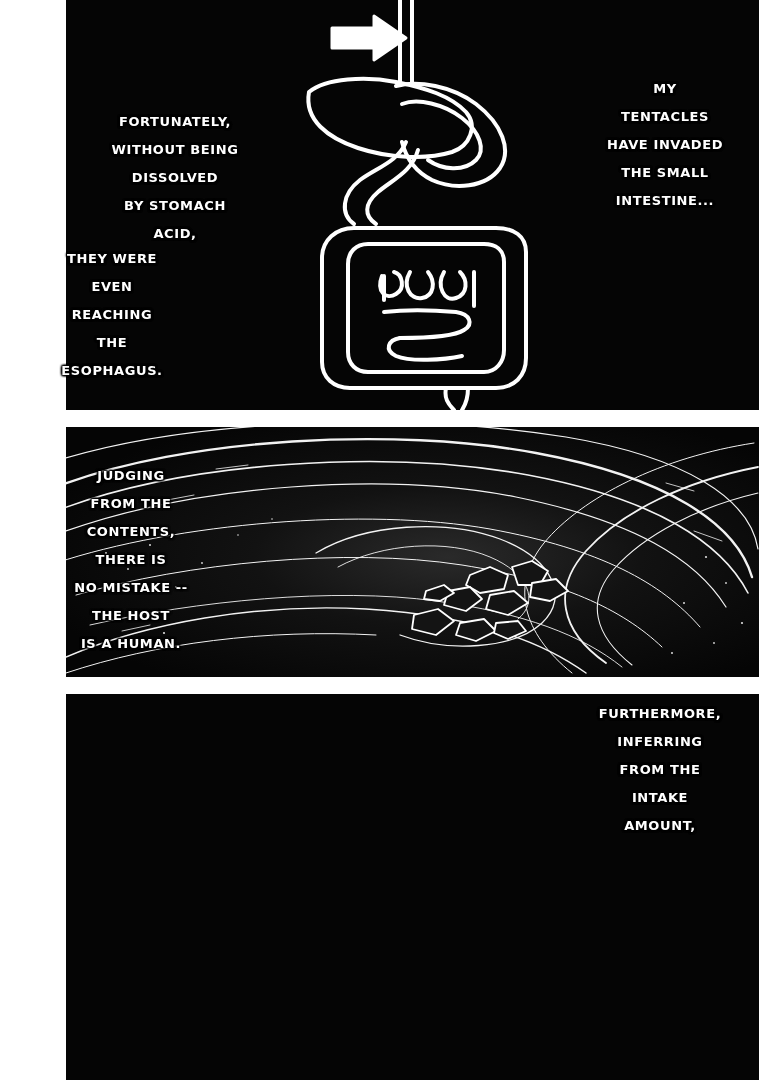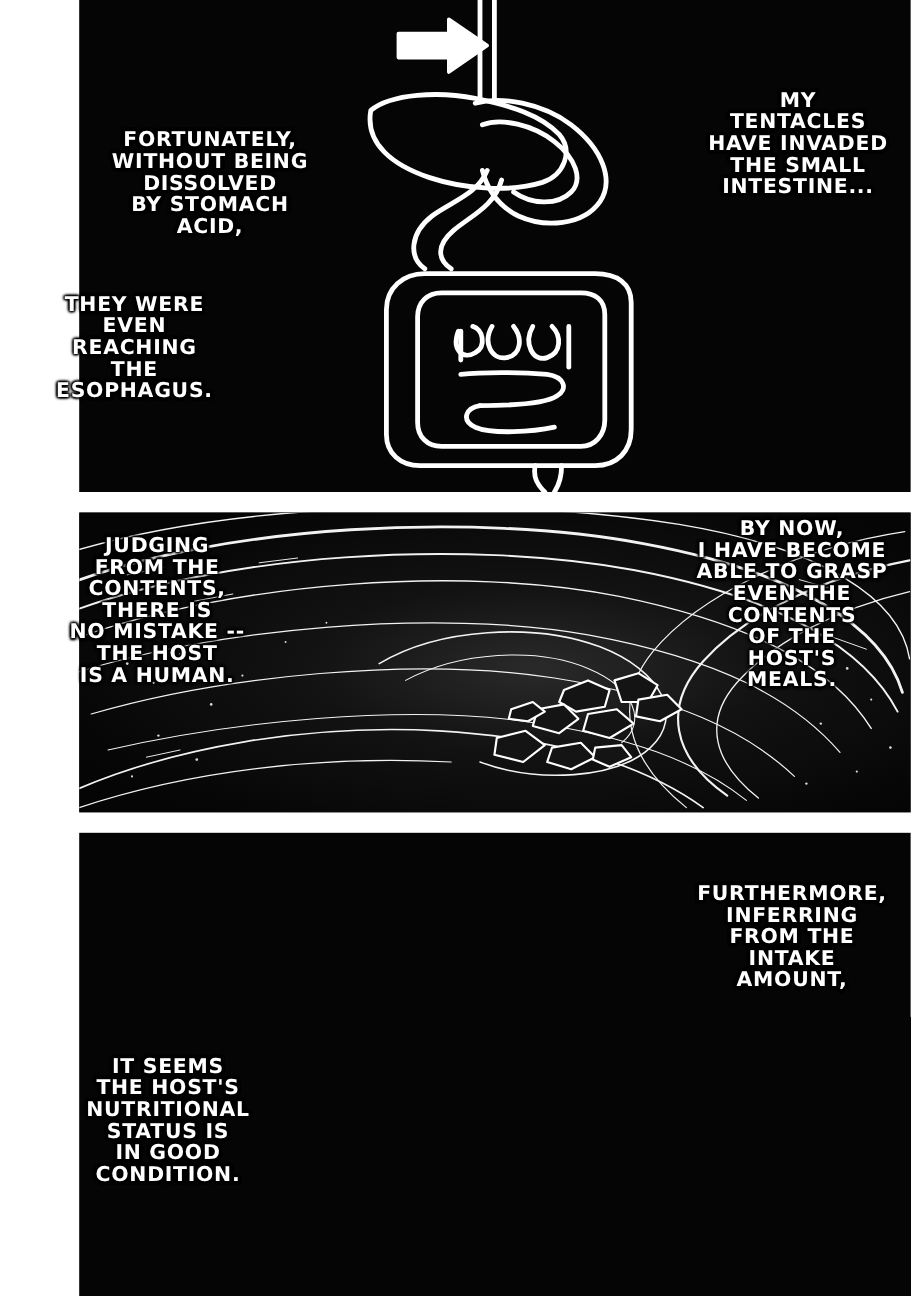--- a/index.html
+++ b/index.html
@@ -28,44 +28,44 @@
   }
   #panel-1 { left: 66px; top: 0px;    width: 693px; height: 410px; }
   #panel-2 { left: 66px; top: 427px;  width: 693px; height: 250px; }
   #panel-3 { left: 66px; top: 694px;  width: 693px; height: 386px; }
 
   .cap {
     position: absolute;
     color: #ffffff;
     font-family: "DejaVu Sans", sans-serif;
     font-weight: 700;
-    font-size: 17px;
-    line-height: 18px;
+    font-size: 13px;
+    line-height: 28px;
     letter-spacing: 0.6px;
     text-align: center;
     white-space: pre-line;
     text-shadow:
       0 0 3px #000, 0 0 3px #000, 1px 1px 2px #000, -1px 1px 2px #000,
       1px -1px 2px #000, -1px -1px 2px #000;
     z-index: 6;
     pointer-events: none;
   }
 
   
   #cap-fortunately { left: 60px;  top: 108px; width: 230px; }
   #cap-esophagus   { left: 0px;   top: 245px; width: 200px; margin-left: 12px; }
   #cap-tentacles   { left: 570px; top: 75px;  width: 190px; }
   #cap-passing     { left: 520px; top: 240px; width: 240px; }
 
   
-  #cap-judging     { left: 36px;  top: 446px; width: 190px; }
+  #cap-judging     { left: 36px;  top: 462px; width: 190px; }
   #cap-bynow       { left: 560px; top: 432px; width: 200px; }
 
   
-  #cap-furthermore { left: 560px; top: 700px; width: 200px; margin-top: 36px; }
+  #cap-furthermore { left: 560px; top: 700px; width: 200px; }
   #cap-itseems     { left: 30px;  top: 880px; width: 220px; }
   #cap-ican        { left: 370px; top: 865px; width: 220px; }
 
   
   svg.art {
     position: absolute;
     left: 0; top: 0;
     width: 100%;
     height: 100%;
     display: block;
@@ -201,34 +201,20 @@
 THE SMALL
 INTESTINE...</div>
 
   <div class="cap" id="cap-judging">JUDGING
 FROM THE
 CONTENTS,
 THERE IS
 NO MISTAKE --
 THE HOST
 IS A HUMAN.</div>
-  <div class="cap" id="cap-bynow">BY NOW,
-I HAVE BECOME
-ABLE TO GRASP
-EVEN THE
-CONTENTS
-OF THE
-HOST'S
-MEALS.</div>
 
   <div class="cap" id="cap-furthermore">FURTHERMORE,
 INFERRING
 FROM THE
 INTAKE
 AMOUNT,</div>
-  <div class="cap" id="cap-itseems">IT SEEMS
-THE HOST'S
-NUTRITIONAL
-STATUS IS
-IN GOOD
-CONDITION.</div>
 
 </div>
 
 </body></html>

